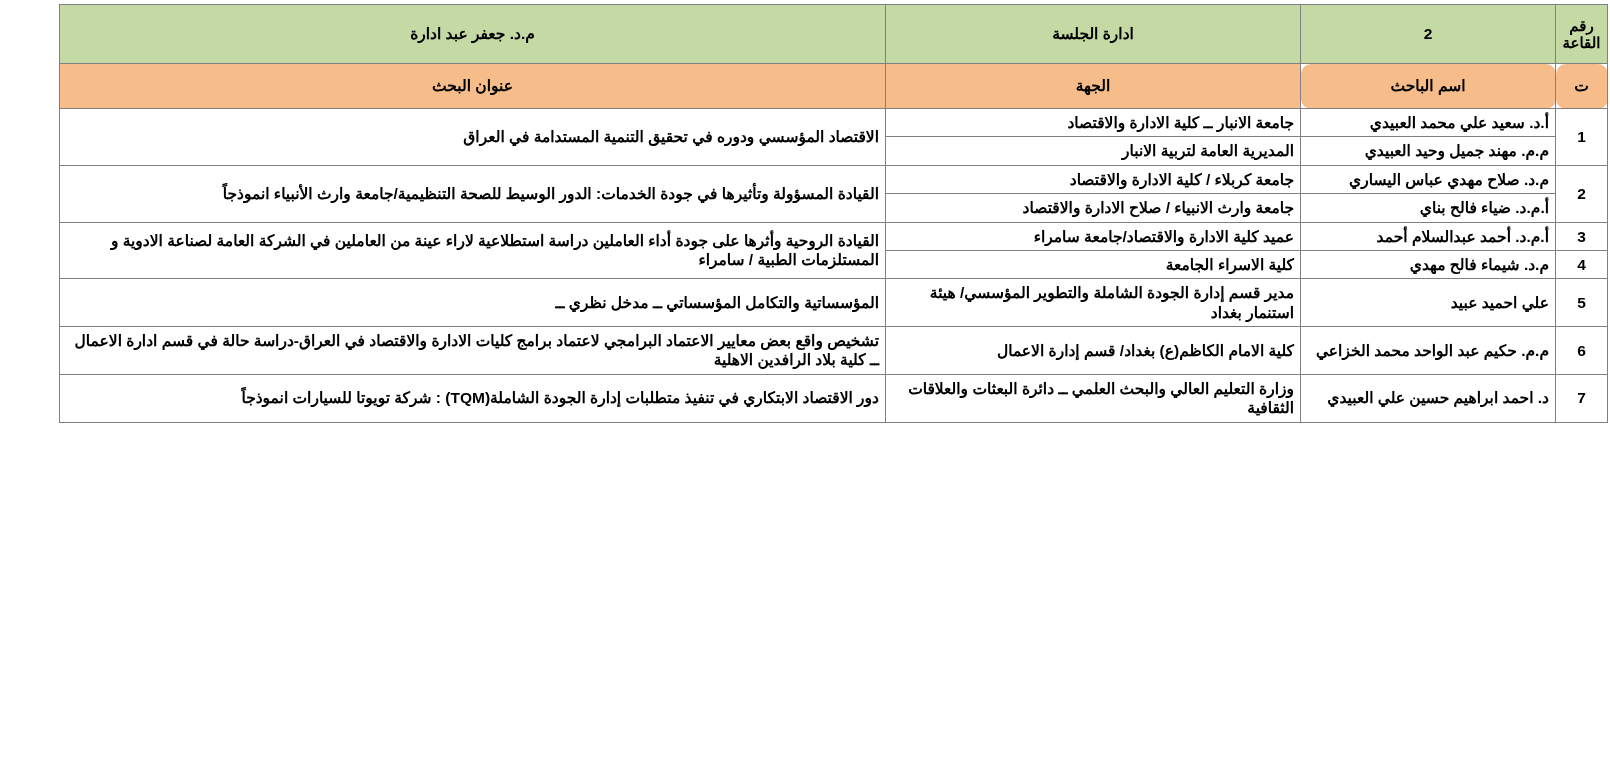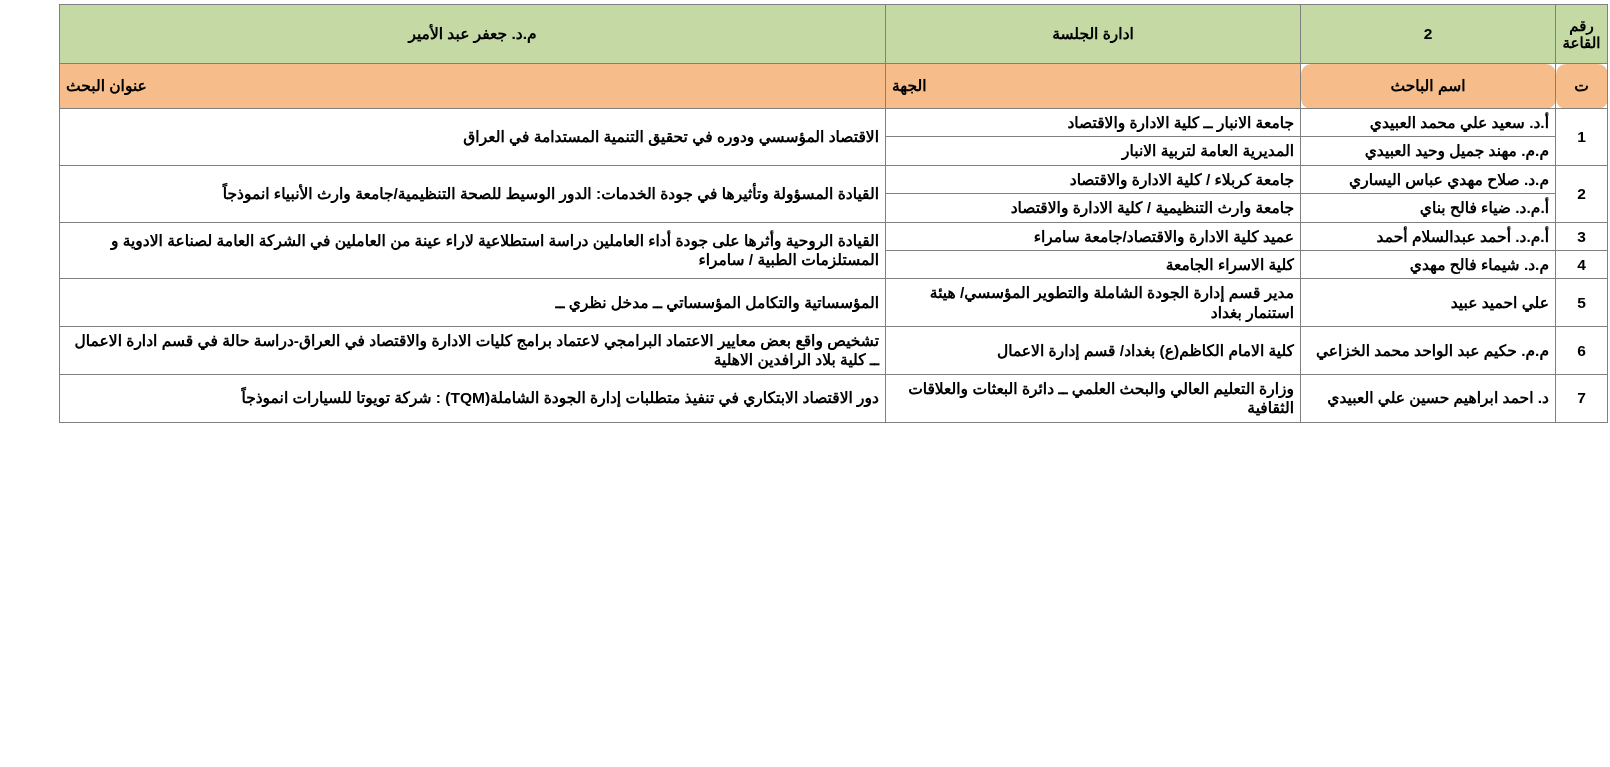--- a/index.html
+++ b/index.html
@@ -52,21 +52,21 @@
     font-size: 15px;
     line-height: 1.15;
   }
   
   .hdr-orange {
     background: #f6bd8a;
     height: 36px;
     font-size: 16px;
   }
   .hdr-orange.center { text-align: center; border-radius: 10px; }
-  .hdr-orange.right  { text-align: left; }
+  .hdr-orange.right  { text-align: center; }
 
   td.center { text-align: center; }
   td.right  { text-align: right; }
   td.num    { text-align: center; font-size: 17px; }
   td.title  { }
   td.name   { text-align: right; }
   td.org    { text-align: right; }
 </style>
 </head>
 <body>
@@ -77,21 +77,21 @@
       <col class="c-num">
       <col class="c-name">
       <col class="c-org">
       <col class="c-title">
     </colgroup>
     <tbody>
       <tr>
         <td class="hdr-green hall-label">رقم القاعة</td>
         <td class="hdr-green">2</td>
         <td class="hdr-green">ادارة الجلسة</td>
-        <td class="hdr-green">م.د. جعفر عبد الأمير</td>
+        <td class="hdr-green">م.د. جعفر عبد ادارة</td>
       </tr>
       <tr>
         <td class="hdr-orange center">ت</td>
         <td class="hdr-orange center">اسم الباحث</td>
         <td class="hdr-orange right">الجهة</td>
         <td class="hdr-orange right">عنوان البحث</td>
       </tr>
 
       <tr>
         <td class="num" rowspan="2">1</td>
@@ -105,21 +105,21 @@
       </tr>
 
       <tr>
         <td class="num" rowspan="2">2</td>
         <td class="name">م.د. صلاح مهدي عباس اليساري</td>
         <td class="org">جامعة كربلاء /  كلية الادارة والاقتصاد</td>
         <td class="title" rowspan="2">القيادة المسؤولة وتأثيرها في جودة الخدمات: الدور الوسيط للصحة التنظيمية/جامعة وارث الأنبياء انموذجاً</td>
       </tr>
       <tr>
         <td class="name">أ.م.د. ضياء فالح بناي</td>
-        <td class="org">جامعة وارث التنظيمية / كلية الادارة والاقتصاد</td>
+        <td class="org">جامعة وارث الانبياء / صلاح الادارة والاقتصاد</td>
       </tr>
 
       <tr>
         <td class="num">3</td>
         <td class="name">أ.م.د. أحمد عبدالسلام أحمد</td>
         <td class="org">عميد كلية الادارة والاقتصاد/جامعة سامراء</td>
         <td class="title" rowspan="2">القيادة الروحية وأثرها على جودة أداء العاملين دراسة استطلاعية لاراء عينة من العاملين في الشركة العامة لصناعة الادوية و المستلزمات الطبية / سامراء</td>
       </tr>
       <tr>
         <td class="num">4</td>

